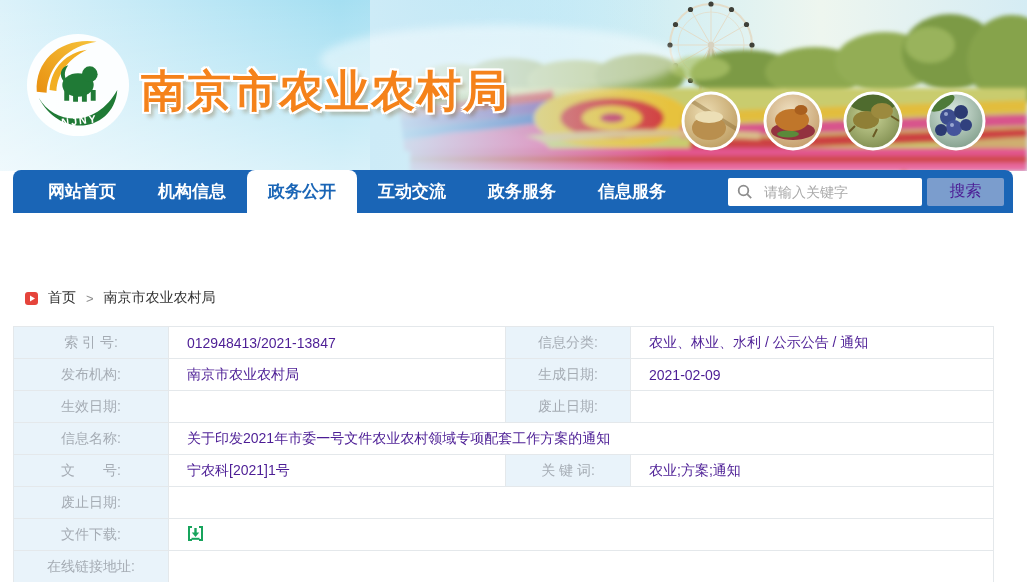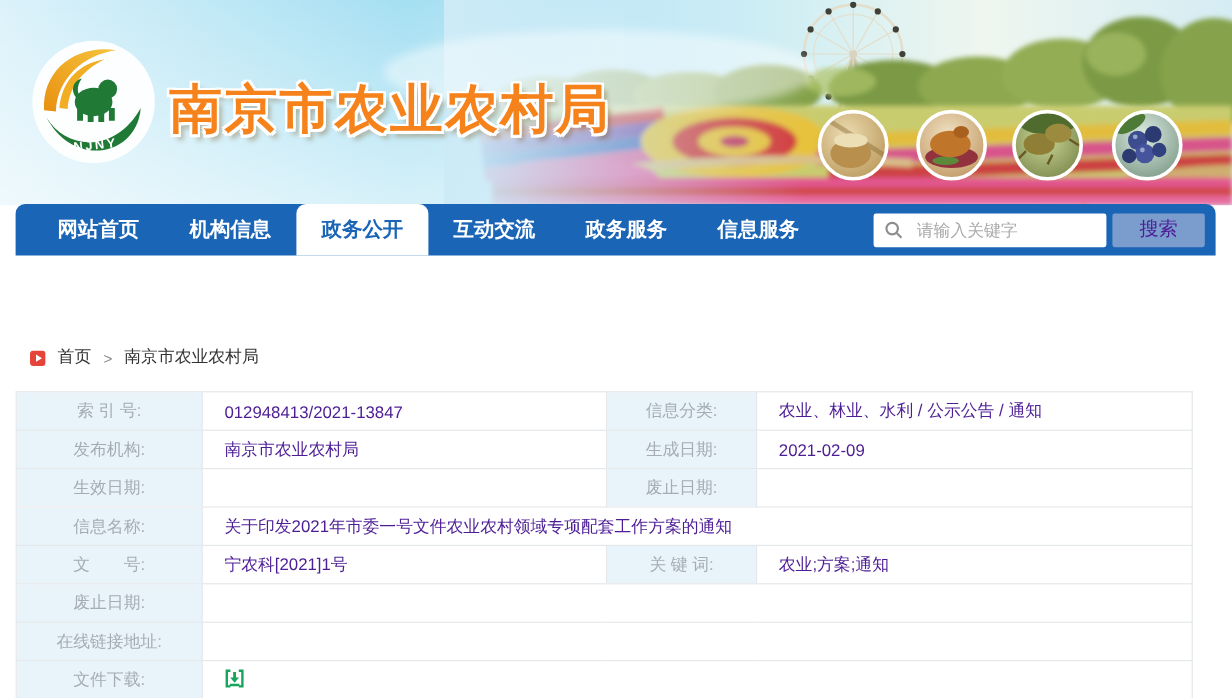--- a/index.html
+++ b/index.html
@@ -318,33 +318,33 @@
       <td class="lbl">文　　号:</td>
       <td class="val">宁农科[2021]1号</td>
       <td class="lbl">关 键 词:</td>
       <td class="val">农业;方案;通知</td>
     </tr>
     <tr>
       <td class="lbl">废止日期:</td>
       <td class="val" colspan="3"></td>
     </tr>
     <tr>
-      <td class="lbl">在线链接地址:</td>
-      <td class="val" colspan="3"></td>
-    </tr>
-    <tr>
       <td class="lbl">文件下载:</td>
       <td class="val" colspan="3">
         <a class="dl">
           <svg width="17" height="17" viewBox="0 0 17 17">
             <path d="M5,2 H2 V15 H5" fill="none" stroke="#17a45c" stroke-width="2"></path>
             <path d="M12,2 H15 V15 H12" fill="none" stroke="#17a45c" stroke-width="2"></path>
             <line x1="8.5" y1="3" x2="8.5" y2="8.5" stroke="#17a45c" stroke-width="2.4"></line>
             <path d="M4.8,7.5 H12.2 L8.5,12 Z" fill="#17a45c"></path>
             <line x1="4.5" y1="13.8" x2="12.5" y2="13.8" stroke="#17a45c" stroke-width="2"></line>
           </svg>
         </a>
       </td>
     </tr>
+    <tr>
+      <td class="lbl">在线链接地址:</td>
+      <td class="val" colspan="3"></td>
+    </tr>
   </tbody>
     </table>
 
 </div>
 
 </body></html>

